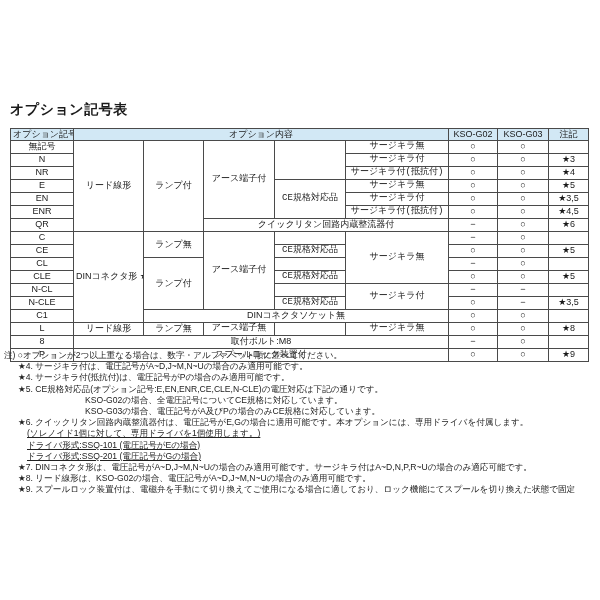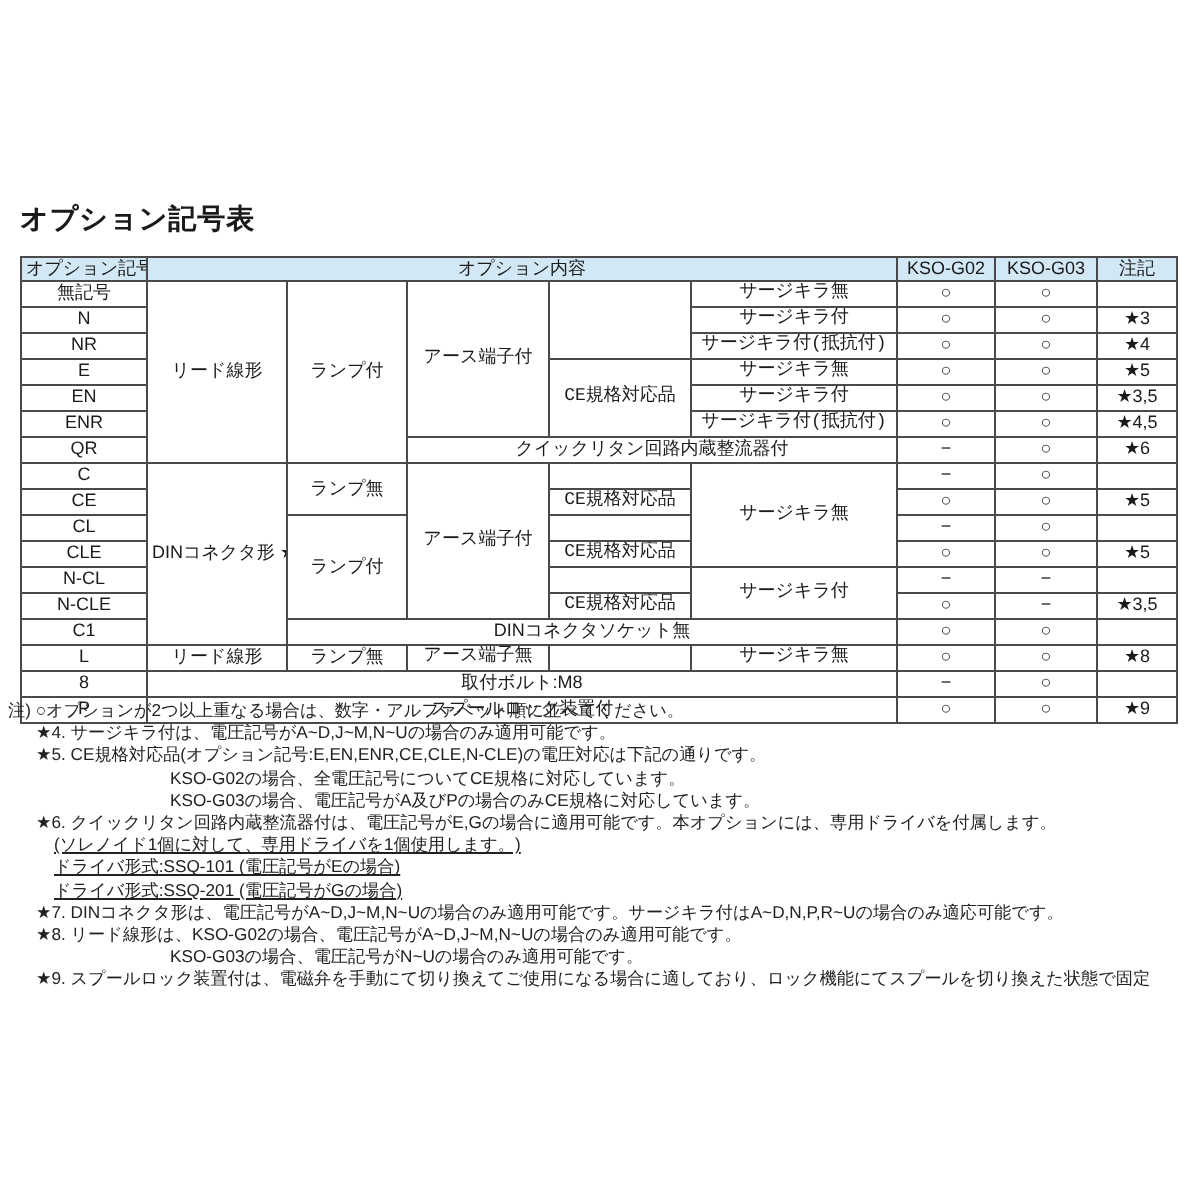--- a/index.html
+++ b/index.html
@@ -210,24 +210,24 @@
         <td class="k-mark">○</td>
         <td class="k-mark">○</td>
         <td class="k-star">★9</td>
       </tr>
     </tbody>
 </table>
 
 <div class="notes">
     <div class="note-line ind-0">注) ○オプションが2つ以上重なる場合は、数字・アルファベット順に並べてください。</div>
     <div class="note-line ind-1">★4. サージキラ付は、電圧記号がA~D,J~M,N~Uの場合のみ適用可能です。</div>
+    <div class="note-line ind-1">★4. サージキラ付(抵抗付)は、電圧記号がPの場合のみ適用可能です。</div>
     <div class="note-line ind-1">★5. CE規格対応品(オプション記号:E,EN,ENR,CE,CLE,N-CLE)の電圧対応は下記の通りです。</div>
     <div class="note-line ind-2">KSO-G02の場合、全電圧記号についてCE規格に対応しています。</div>
     <div class="note-line ind-2">KSO-G03の場合、電圧記号がA及びPの場合のみCE規格に対応しています。</div>
     <div class="note-line ind-1">★6. クイックリタン回路内蔵整流器付は、電圧記号がE,Gの場合に適用可能です。本オプションには、専用ドライバを付属します。</div>
     <div class="note-line ind-3">(ソレノイド1個に対して、専用ドライバを1個使用します。)</div>
     <div class="note-line ind-3">ドライバ形式:SSQ-101 (電圧記号がEの場合)</div>
     <div class="note-line ind-3">ドライバ形式:SSQ-201 (電圧記号がGの場合)</div>
     <div class="note-line ind-1">★7. DINコネクタ形は、電圧記号がA~D,J~M,N~Uの場合のみ適用可能です。サージキラ付はA~D,N,P,R~Uの場合のみ適応可能です。</div>
     <div class="note-line ind-1">★8. リード線形は、KSO-G02の場合、電圧記号がA~D,J~M,N~Uの場合のみ適用可能です。</div>
-    <div class="note-line ind-2">KSO-G03の場合、電圧記号がN~Uの場合のみ適用可能です。</div>
     <div class="note-line ind-1">★9. スプールロック装置付は、電磁弁を手動にて切り換えてご使用になる場合に適しており、ロック機能にてスプールを切り換えた状態で固定</div>
   </div>
 
 </body></html>

